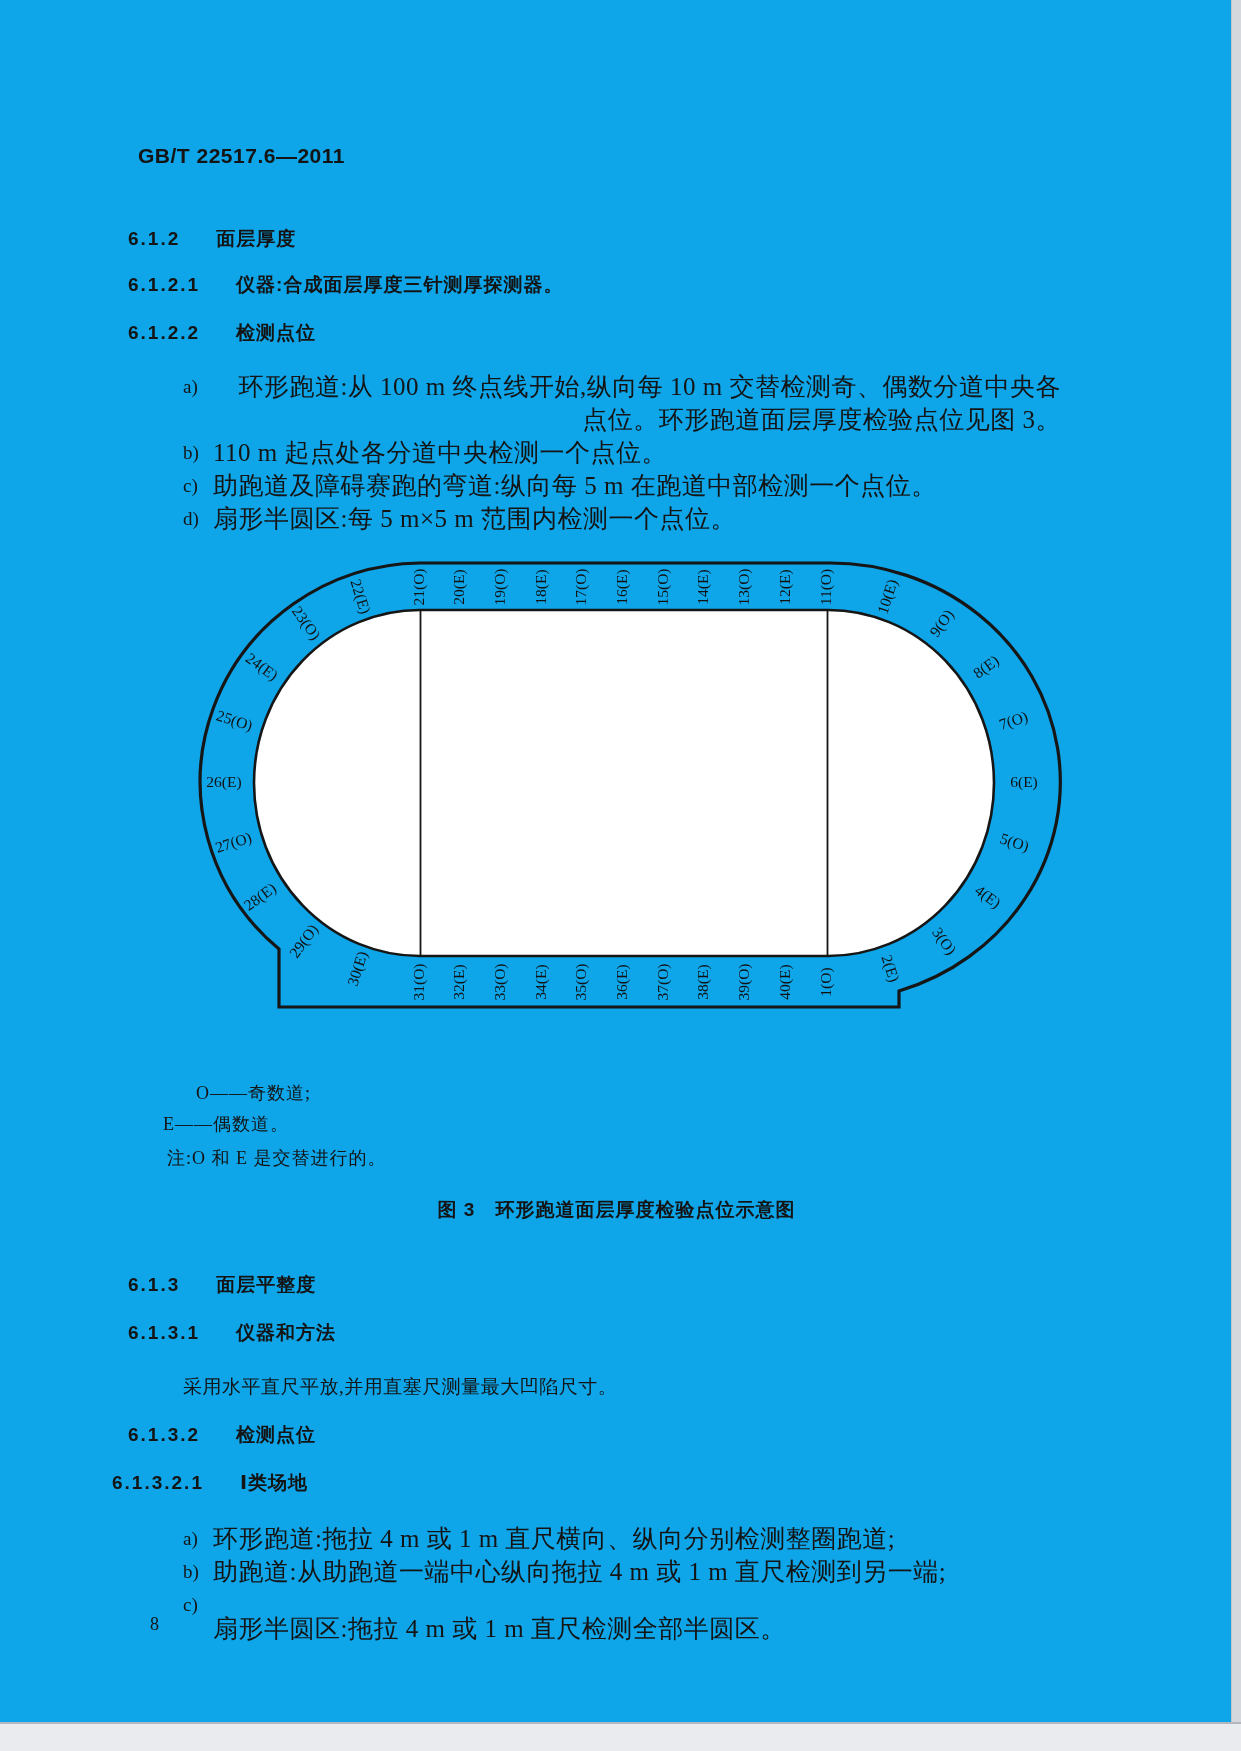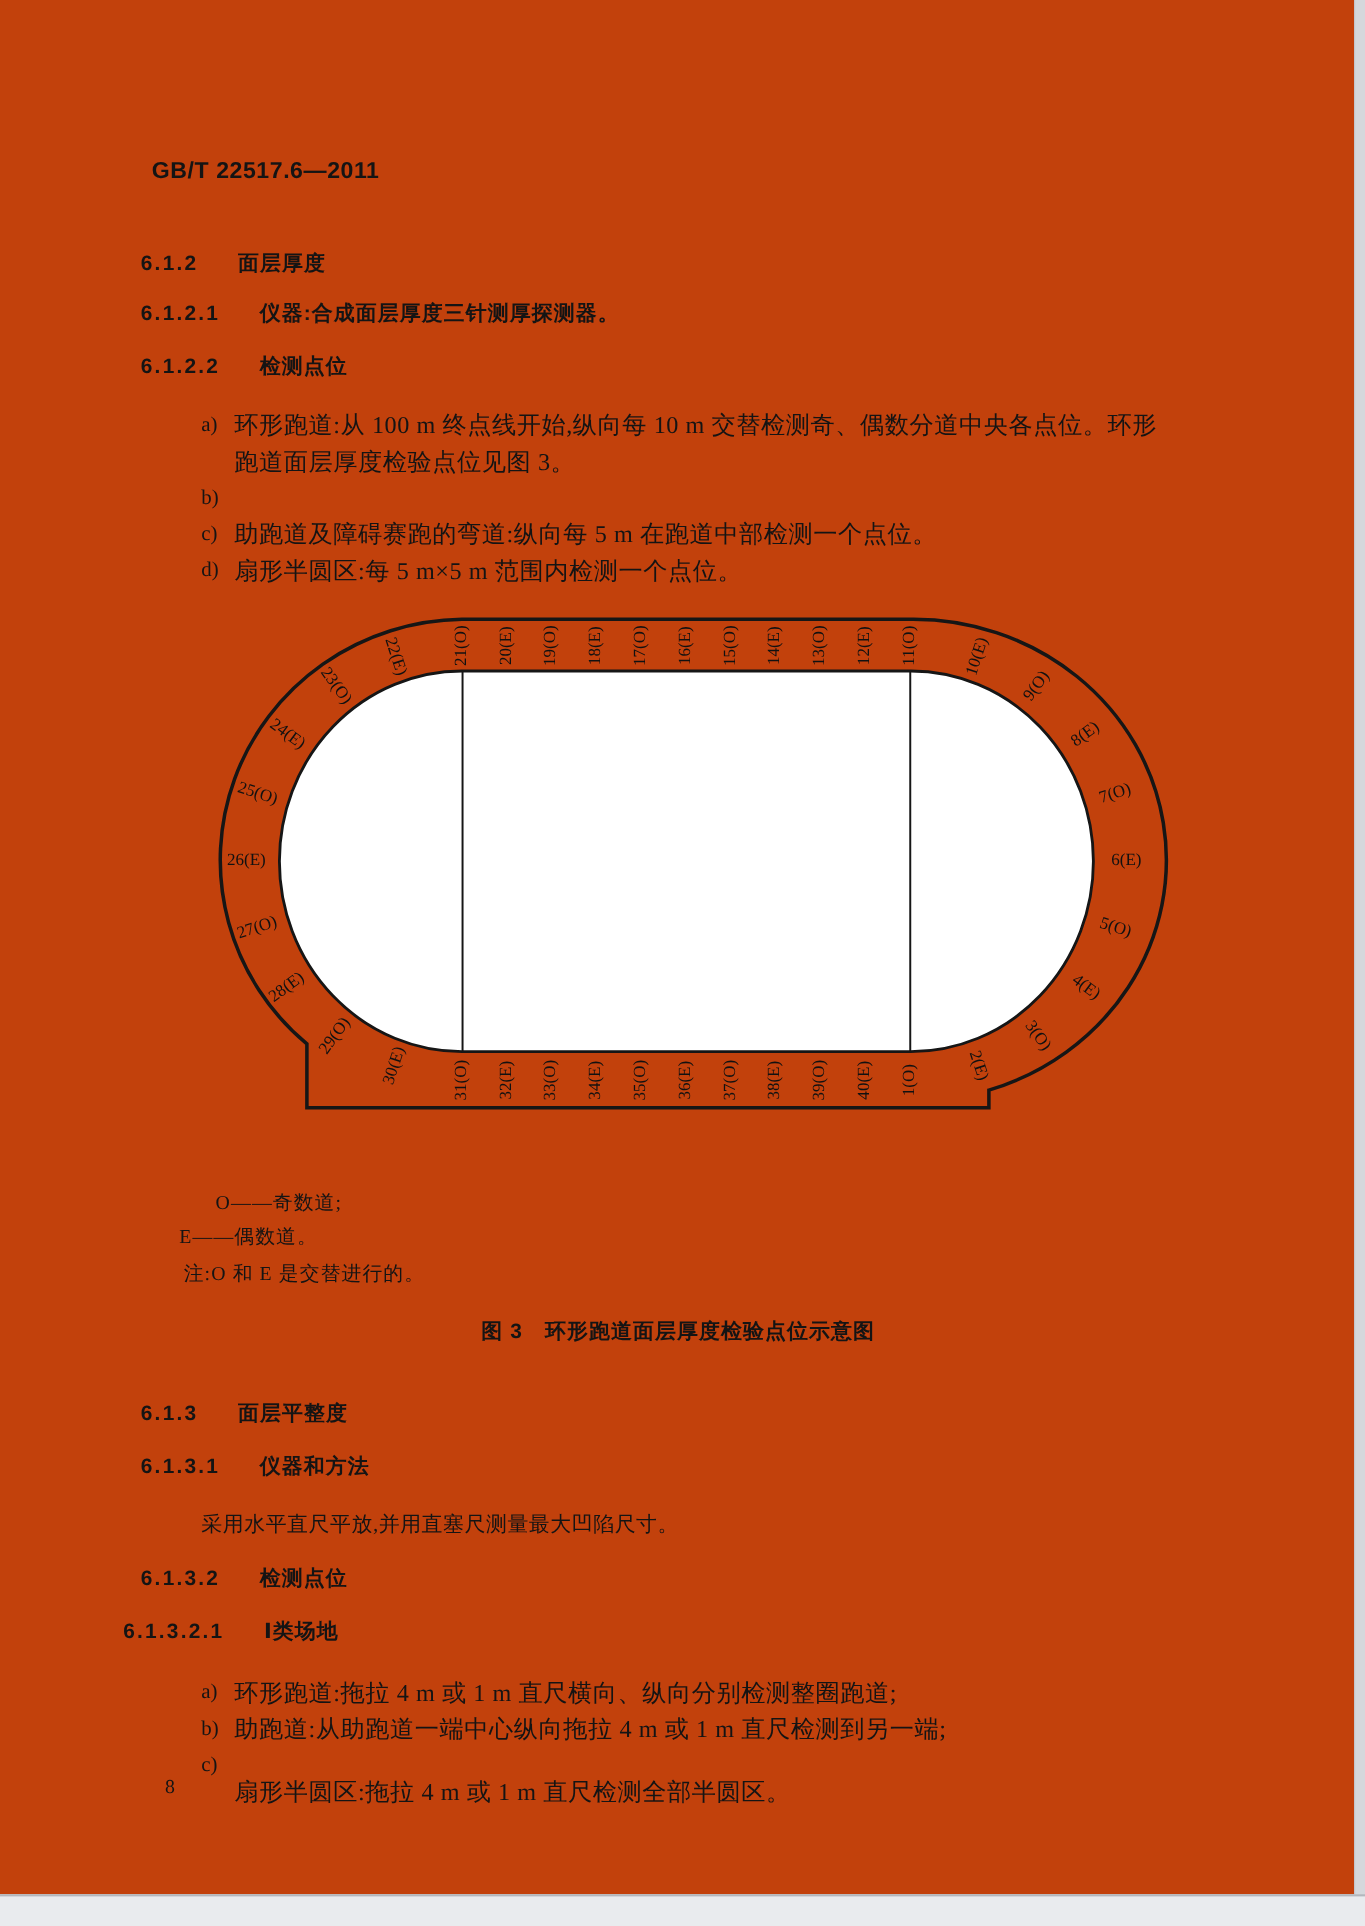--- a/index.html
+++ b/index.html
@@ -1,38 +1,38 @@
 <!DOCTYPE html>
 <html><head>
 <meta charset="utf-8">
 <style>
   html,body{margin:0;padding:0;background:#9aa0a6;}
   .page{
     position:relative;
     width:1241px;height:1751px;
-    background:#c2410c;
+    background:#0ea5e9;
     overflow:hidden;
     font-family:"Liberation Serif","DejaVu Serif",serif;
     color:#141414;
   }
   .abs{position:absolute;}
   .doc-header{
     left:138px;top:144px;
     font-family:"Liberation Sans","DejaVu Sans",sans-serif;
     font-weight:700;font-size:21px;letter-spacing:0.5px;
   }
   .heading{
     font-family:"Liberation Sans","DejaVu Sans",sans-serif;
     font-weight:700;font-size:19px;white-space:nowrap;
   }
   .heading .h-num{letter-spacing:2px;}
   .heading .h-title{margin-left:36px;letter-spacing:1px;}
   .body-text{font-size:19px;line-height:33px;letter-spacing:0.5px;}
   .list-marker{font-size:19px;line-height:33px;}
-  .list-text{font-size:22px;line-height:33px;letter-spacing:0.5px;}
+  .list-text{font-size:25px;line-height:33px;letter-spacing:0.5px;text-align:right;}
   .legend-line{font-size:18px;letter-spacing:1px;}
   .note-line{font-size:18px;letter-spacing:1px;}
   .fig-caption{
     left:0;top:1197px;width:1233px;text-align:center;
     font-family:"Liberation Sans","DejaVu Sans",sans-serif;
     font-weight:700;font-size:19px;letter-spacing:1px;
   }
   .page-number{left:150px;top:1614px;font-size:18px;}
   .edge-right{
     right:0;top:0;width:9px;height:1751px;
@@ -63,20 +63,21 @@
   </div>
 
   <div class="abs heading" style="left:128px;top:320px;">
     <span class="h-num">6.1.2.2</span><span class="h-title">检测点位</span>
   </div>
 
   <div class="abs list-marker" style="left:183px;top:370px;">a)</div>
   <div class="abs list-text" style="left:213px;top:370px;width:848px;">环形跑道:从 100 m 终点线开始,纵向每 10 m 交替检测奇、偶数分道中央各点位。环形跑道面层厚度检验点位见图 3。</div>
 
   <div class="abs list-marker" style="left:183px;top:436px;">b)</div>
+  <div class="abs list-text" style="left:213px;top:436px;">110 m 起点处各分道中央检测一个点位。</div>
 
   <div class="abs list-marker" style="left:183px;top:469px;">c)</div>
   <div class="abs list-text" style="left:213px;top:469px;">助跑道及障碍赛跑的弯道:纵向每 5 m 在跑道中部检测一个点位。</div>
 
   <div class="abs list-marker" style="left:183px;top:502px;">d)</div>
   <div class="abs list-text" style="left:213px;top:502px;">扇形半圆区:每 5 m×5 m 范围内检测一个点位。</div>
 
   <svg class="abs" style="left:175px;top:545px;" width="900" height="478" viewBox="175 545 900 478">
 
     <path d="M 420 563 H 828 A 230 219 0 0 1 899 991 L 899 1007 L 279 1007 L 279 949 A 223 219 0 0 1 420 563 Z" fill="none" stroke="#161616" stroke-width="3.2"></path>

